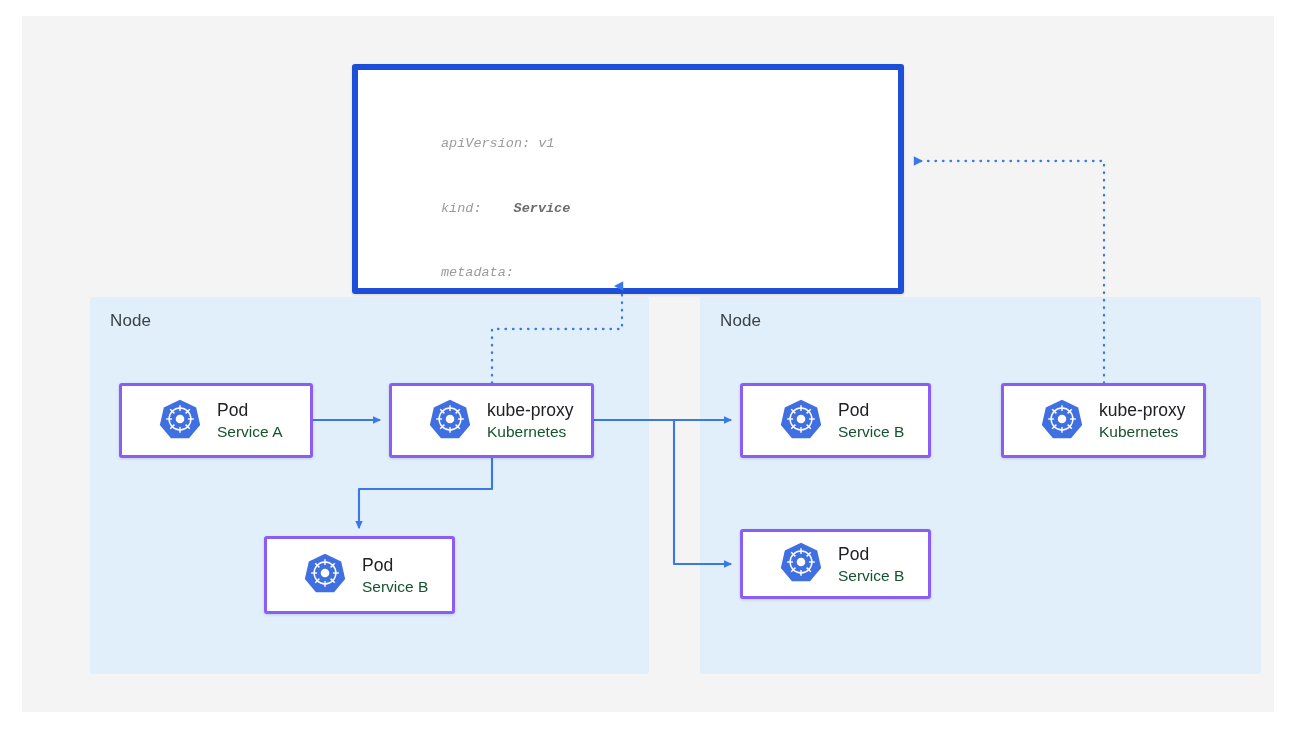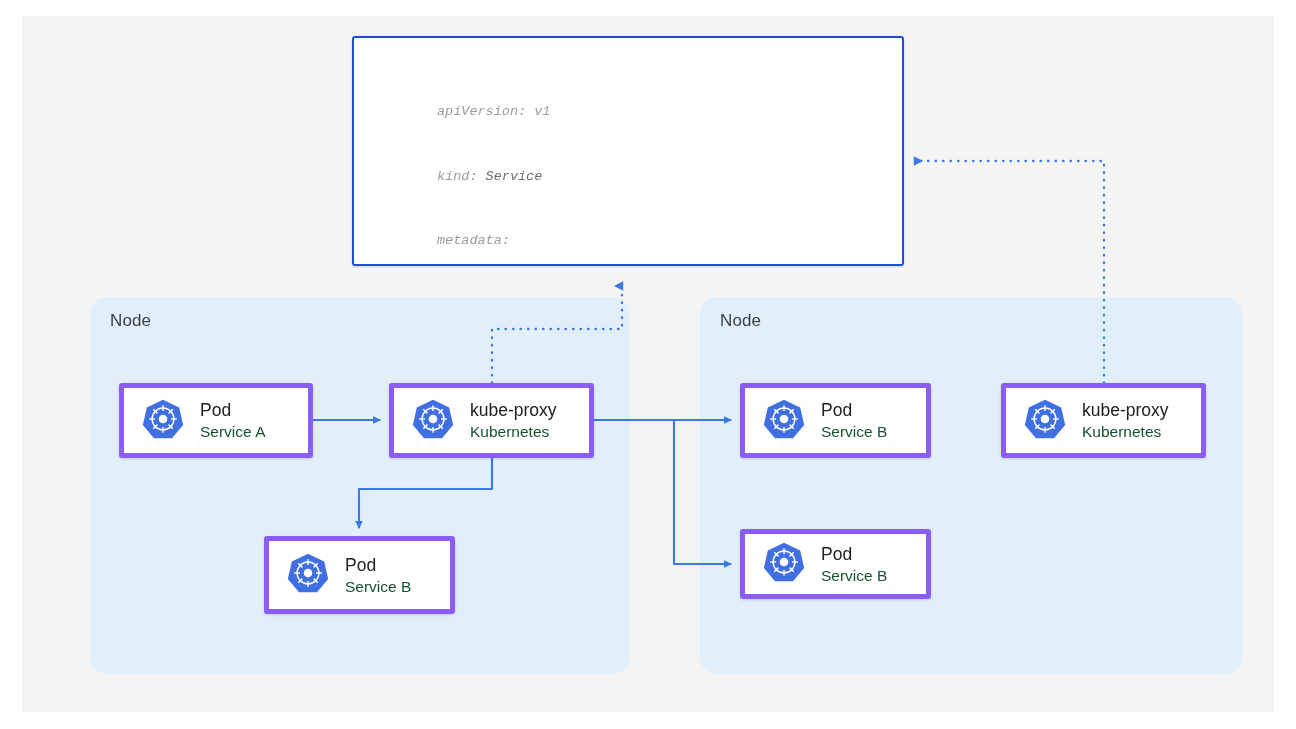--- a/index.html
+++ b/index.html
@@ -25,25 +25,25 @@
     top: 16px;
     width: 1252px;
     height: 696px;
     background: #f4f4f4;
   }
 
   
   .yaml-card {
     position: absolute;
     left: 330px;
-    top: 20px;
+    top: 48px;
     width: 552px;
     height: 230px;
     background: #ffffff;
-    border: 2px solid #1d4ed8;
+    border: 6px solid #1d4ed8;
     border-radius: 3px;
     box-shadow: 0 1px 3px rgba(0,0,0,0.13);
     box-sizing: border-box;
     overflow: hidden;
   }
   .yaml-body {
     position: absolute;
     left: 83px;
     top: 20px;
     font-family: "Liberation Mono", "DejaVu Sans Mono", monospace;
@@ -52,44 +52,46 @@
     font-style: italic;
     color: #9b9b9b;
     white-space: pre;
   }
   .yaml-line { white-space: pre; }
 
   
   .node {
     position: absolute;
     background: #e1effb;
-    border-radius: 17px;
+    border-radius: 2px;
+    padding-left: 19px;
   }
   .node-left  { left: 68px;  top: 281px; width: 540px; height: 377px; }
   .node-right { left: 678px; top: 281px; width: 542px; height: 377px; }
 
   .node-label {
     position: absolute;
     left: 20px;
     top: 14px;
     font-size: 17px;
     color: #3c4043;
     letter-spacing: 0.1px;
   }
 
   
   .card {
     position: absolute;
     background: #ffffff;
-    border: 5px solid #8b5cf6;
+    border: 3px solid #8b5cf6;
     border-radius: 3px;
     box-shadow: 0 1px 3px rgba(0,0,0,0.14);
     box-sizing: border-box;
     display: flex;
     align-items: center;
+    padding-left: 19px;
   }
   .card .k8s-logo {
     flex: 0 0 auto;
     margin-left: 18px;
     margin-right: 16px;
   }
   .card-text {
     display: flex;
     flex-direction: column;
     justify-content: center;
@@ -127,21 +129,21 @@
 </head>
 <body>
 
 <div id="canvas">
 
   <div class="panel">
 
     <div class="yaml-card">
       <div class="yaml-body">
         <div class="yaml-line">apiVersion: v1</div>
-        <div class="yaml-line"><span>kind: </span><span style="font-weight:normal;color:#6d6d6d;">Service</span></div>
+        <div class="yaml-line"><span>kind: </span><span style="font-weight:bold;color:#6d6d6d;margin-left:24px;">Service</span></div>
         <div class="yaml-line">metadata:</div>
         
         
         
         
         
         
         
         
       </div>

